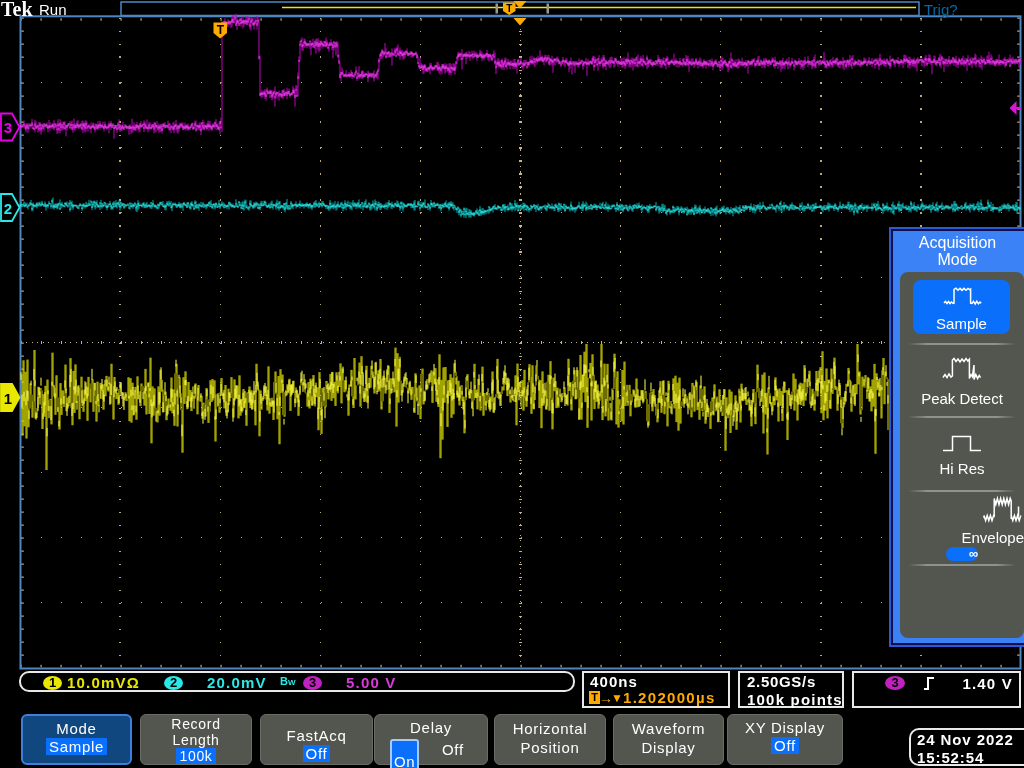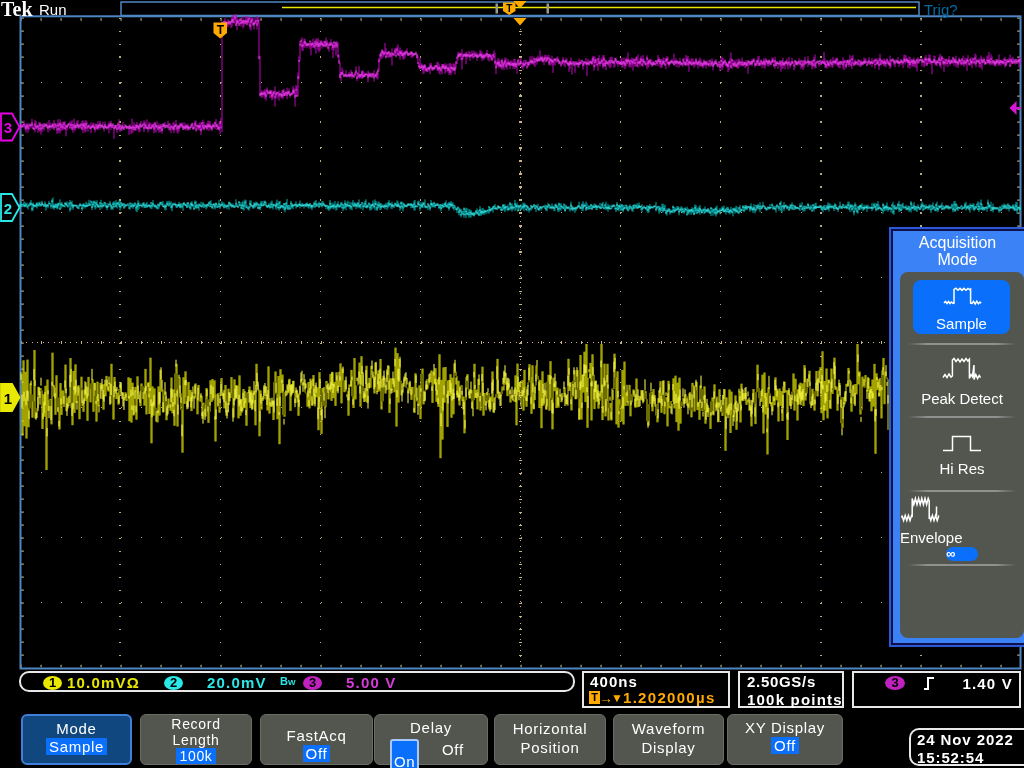--- a/index.html
+++ b/index.html
@@ -93,21 +93,21 @@
       <div style="color:#fff;font-size:15px;margin-top:2px;">Peak Detect</div>
     </div>
     <div class="abs" style="left:8px;top:144px;width:108px;height:1.5px;background:linear-gradient(90deg,rgba(150,150,150,0),rgba(160,160,160,.8) 18%,rgba(160,160,160,.8) 82%,rgba(150,150,150,0));"></div>
     <div class="abs" style="left:0;top:161px;width:124px;text-align:center;">
       <svg width="40" height="20" viewBox="0 0 40 20">
           <path d="M1 17.5 H10.5 V3.5 H28.5 V17.5 H39" fill="none" stroke="#fff" stroke-width="1.5"></path>
         </svg>
       <div style="color:#fff;font-size:15px;margin-top:3px;">Hi Res</div>
     </div>
     <div class="abs" style="left:8px;top:218px;width:108px;height:1.5px;background:linear-gradient(90deg,rgba(150,150,150,0),rgba(160,160,160,.8) 18%,rgba(160,160,160,.8) 82%,rgba(150,150,150,0));"></div>
-    <div class="abs" style="left:0;top:223px;width:124px;text-align:left;">
+    <div class="abs" style="left:0;top:223px;width:124px;text-align:right;">
       <svg width="42" height="30" viewBox="0 0 42 30">
           <path d="M2 23 L2.0 20.5 L3.6 25.5 L5.2 20.5 L6.8 25.5 L8.4 20.5 L10.0 25.5 L11.6 20.5 L12.2 21 12.2 5.5 L12.2 3.5 L13.8 9.5 L15.4 3.5 L17.0 9.5 L18.6 3.5 L20.2 9.5 L21.8 3.5 L23.4 9.5 L25.0 3.5 L26.6 9.5 L28.2 3.5 L29.2 6 29.2 24 L29.2 20.5 L30.8 25.5 L32.4 20.5 L34.0 25.5 L35.6 20.5 L37.2 25.5 L38.8 20.5 M36.5 21 L36.5 11.5" fill="none" stroke="#fff" stroke-width="1.5"></path>
         </svg>
       <div style="color:#fff;font-size:15px;margin-top:0px;">Envelope</div>
       <div style="margin:1px auto 0;width:32px;height:14px;background:#0a70fc;border-radius:7px;color:#fff;font-size:13px;font-weight:bold;line-height:14px;">∞</div>
     </div>
     <div class="abs" style="left:8px;top:292px;width:108px;height:1.5px;background:linear-gradient(90deg,rgba(150,150,150,0),rgba(160,160,160,.8) 18%,rgba(160,160,160,.8) 82%,rgba(150,150,150,0));"></div>
   </div>
 </div>
 

